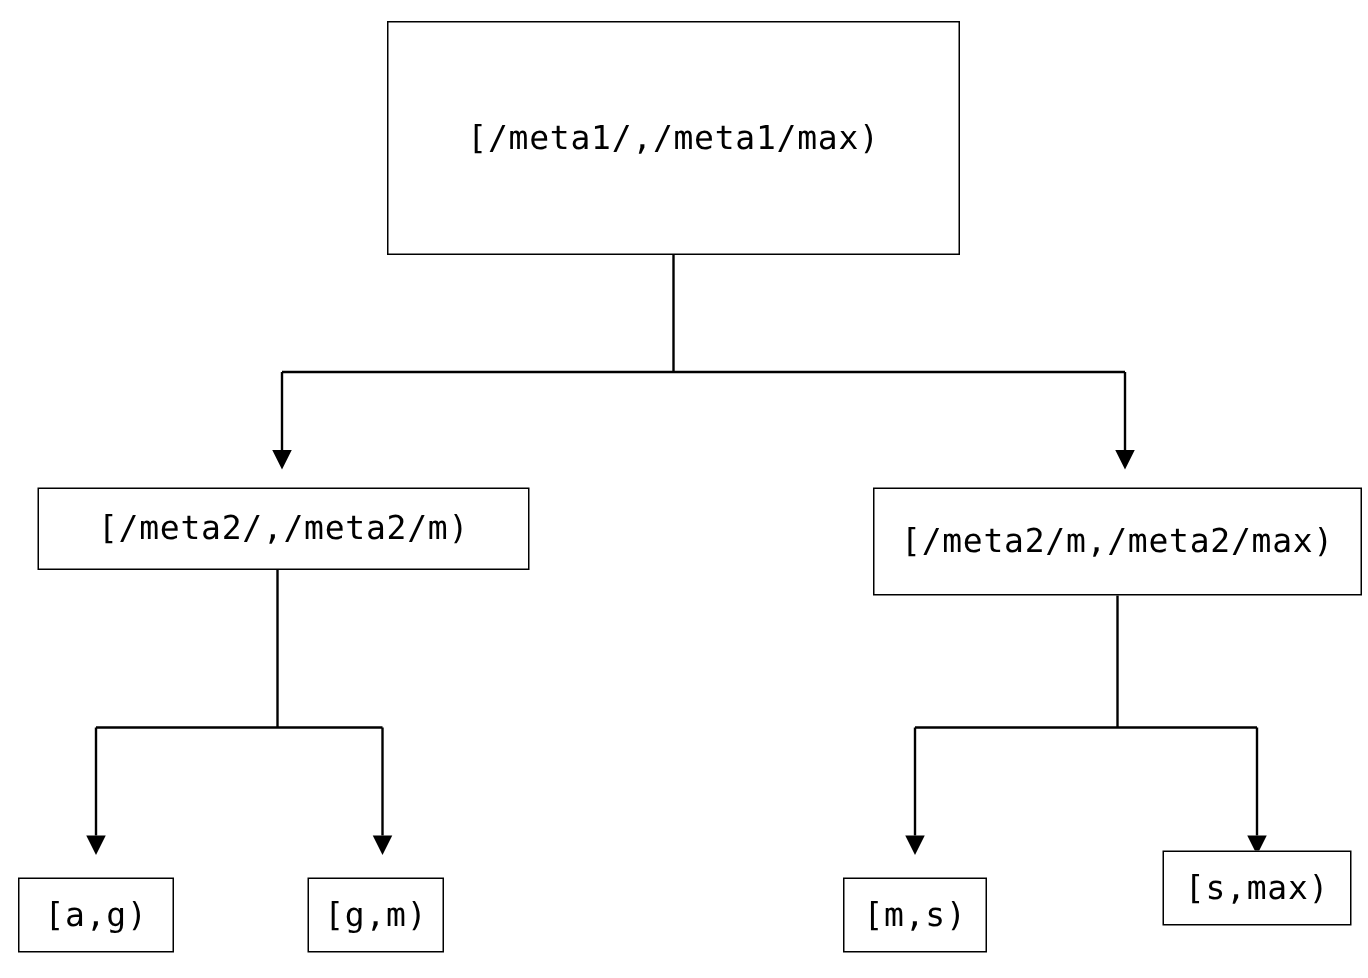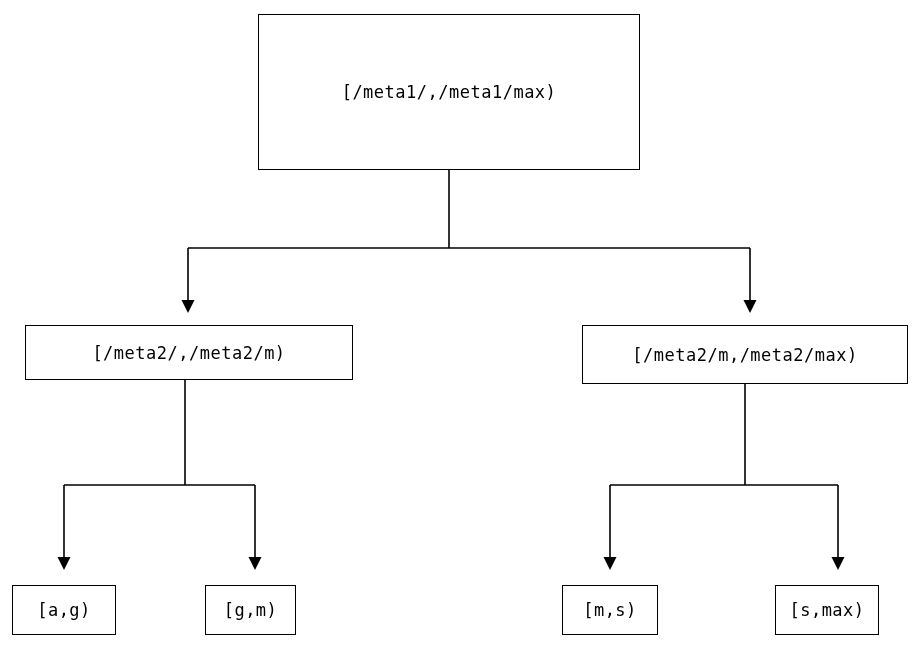--- a/index.html
+++ b/index.html
@@ -24,31 +24,31 @@
   }
   .node {
     position: absolute;
     box-sizing: border-box;
     border: 1.6px solid #000000;
     background: #ffffff;
     display: flex;
     align-items: center;
     justify-content: center;
     color: #000000;
-    font-size: 17px;
+    font-size: 22px;
     letter-spacing: 0.5px;
     white-space: nowrap;
   }
   .node-root   { left: 258px; top: 14px;  width: 382px; height: 156px; }
   .node-l2a    { left: 25px;  top: 325px; width: 328px; height: 55px; }
-  .node-l2b    { left: 582px; top: 325px; width: 326px; height: 59px; }
+  .node-l2b    { left: 582px; top: 325px; width: 326px; height: 72px; }
   .node-leaf1  { left: 12px;  top: 585px; width: 104px; height: 50px; }
   .node-leaf2  { left: 205px; top: 585px; width: 91px; height: 50px; }
   .node-leaf3  { left: 562px; top: 585px; width: 96px;  height: 50px; }
-  .node-leaf4  { left: 775px; top: 585px; width: 104px; height: 50px; }
+  .node-leaf4  { left: 775px; top: 567px; width: 126px; height: 50px; }
   .connectors line { stroke: #000000; stroke-width: 1.6; }
   .connectors polygon { fill: #000000; stroke: none; }
 </style>
 </head>
 <body>
 
 <div class="canvas">
 
   <svg class="connectors" viewBox="0 0 912 652" xmlns="http://www.w3.org/2000/svg">
 

